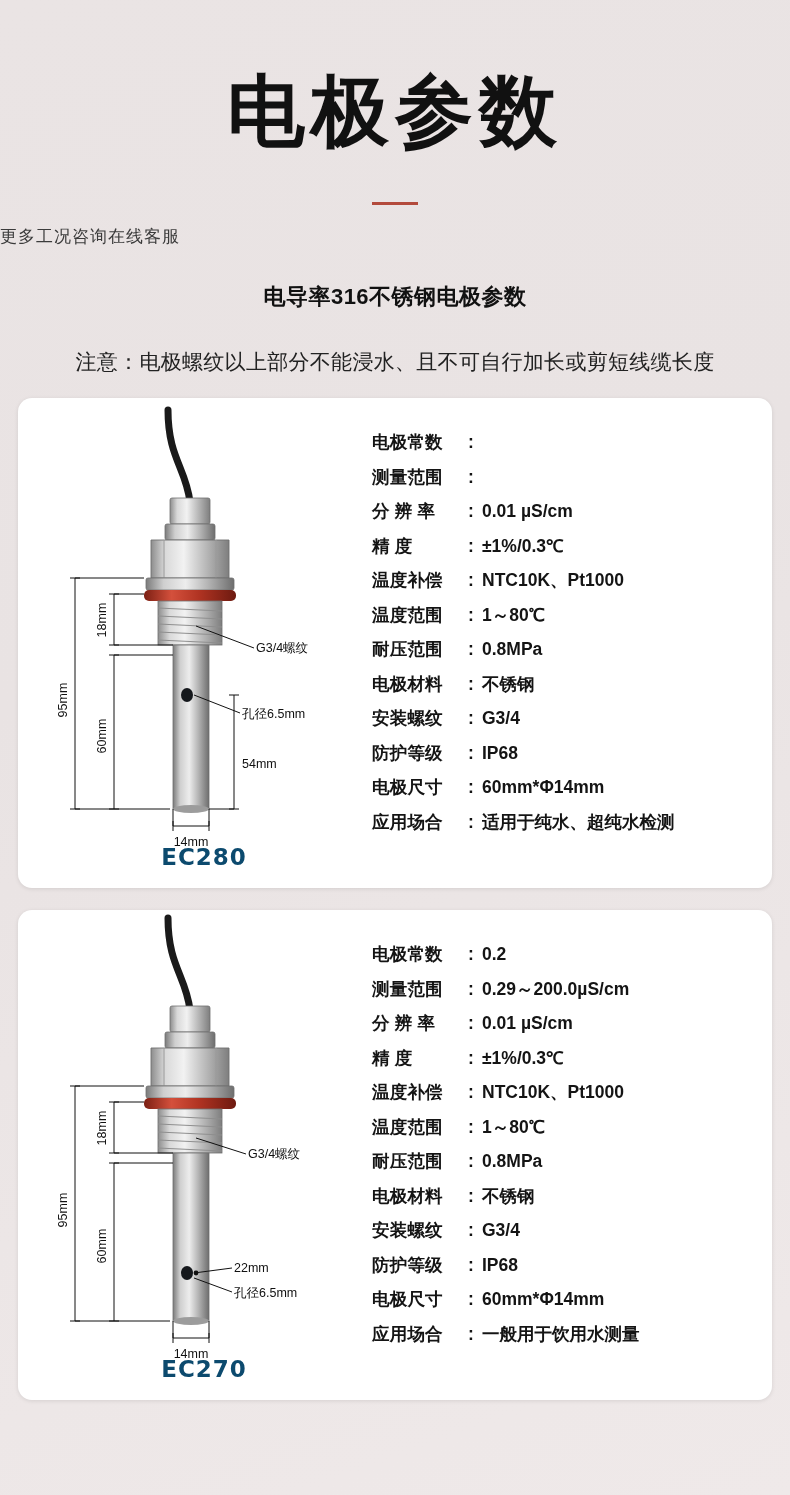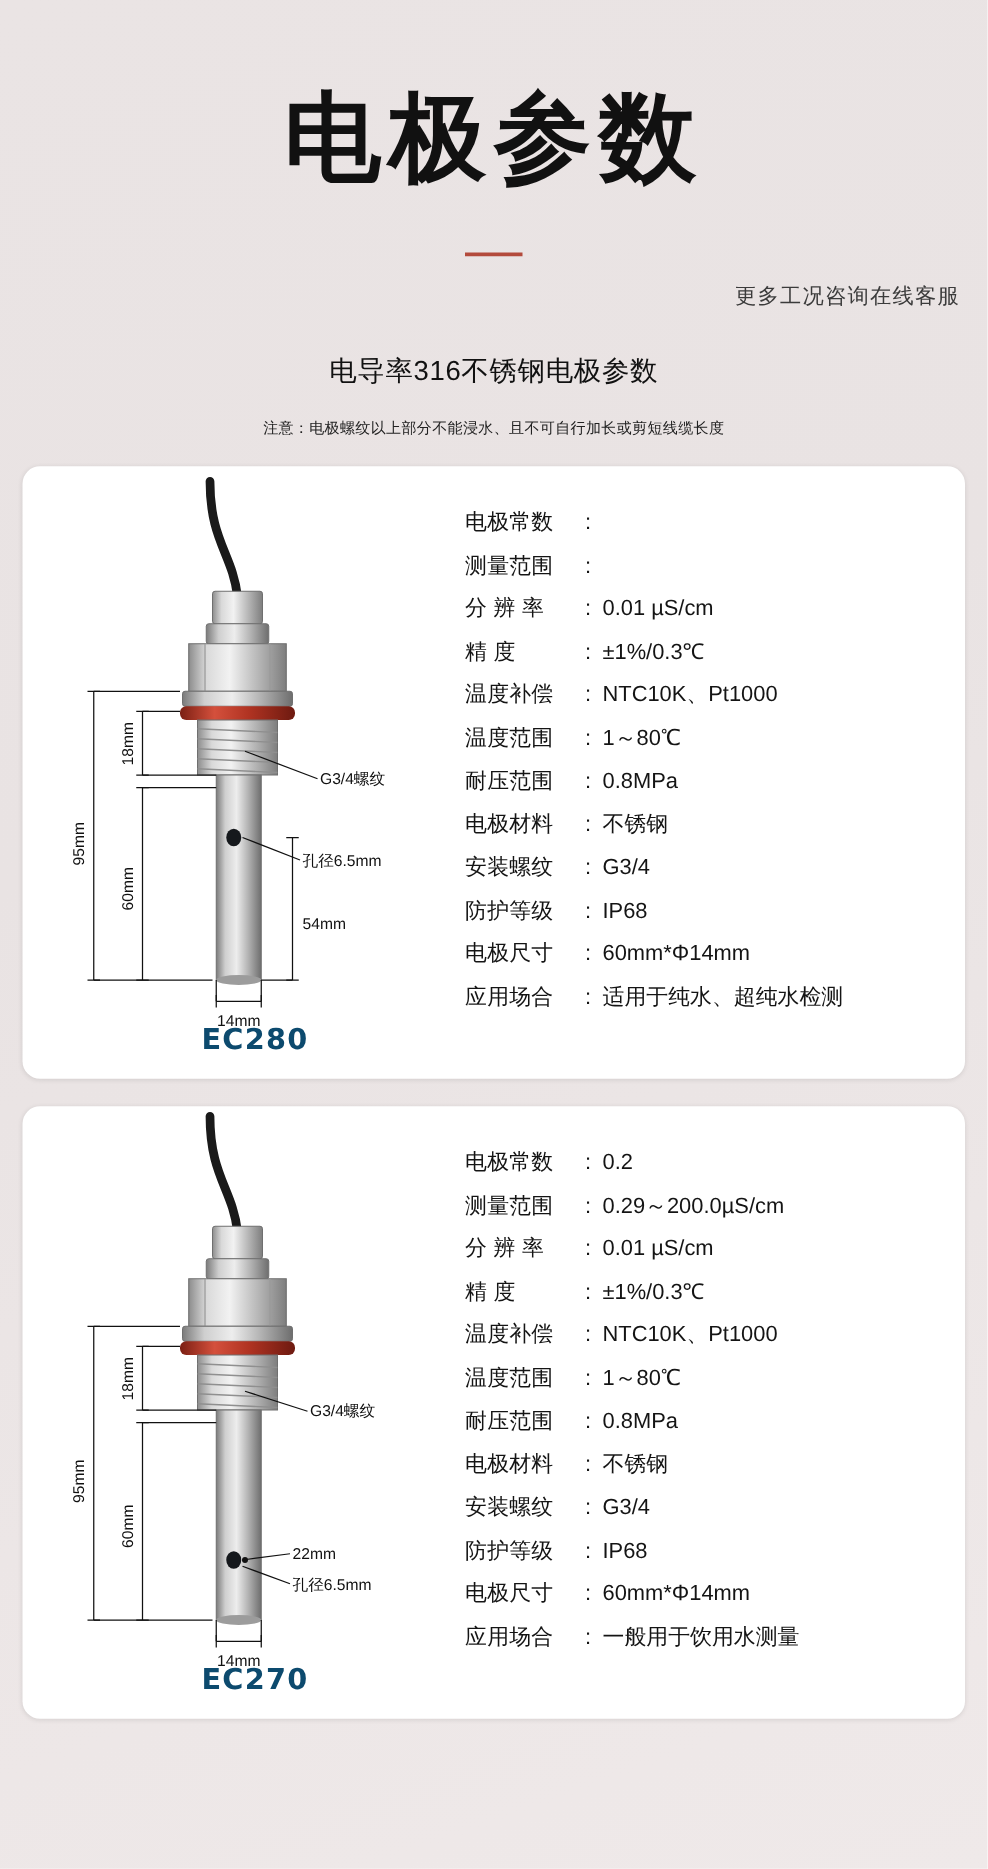--- a/index.html
+++ b/index.html
@@ -32,39 +32,38 @@
     line-height: 1;
     font-family: "DejaVu Sans", "Liberation Sans", sans-serif;
   }
   .title-rule {
     width: 46px;
     height: 3px;
     background: #b34a3c;
     margin: 52px auto 0 auto;
   }
   .subtitle {
-    text-align: right;
     font-size: 17px;
     color: #3b3b3b;
     padding-right: 22px;
     margin-top: 20px;
     letter-spacing: 1px;
   }
   .section-title {
     text-align: center;
     font-size: 22px;
-    font-weight: normal;
+    font-weight: bold;
     margin-top: 34px;
     color: #111;
     letter-spacing: 0.5px;
   }
   .notice {
     text-align: center;
-    font-size: 12px;
-    margin-top: 22px;
+    font-size: 21px;
+    margin-top: 36px;
     color: #222;
     letter-spacing: 0.3px;
   }
   .card {
     position: relative;
     margin: 22px 18px 0 18px;
     background: #fff;
     border-radius: 14px;
     box-shadow: 0 1px 4px rgba(0,0,0,0.10);
     height: 490px;
@@ -77,20 +76,21 @@
   }
   .figure {
     width: 340px;
     position: relative;
     flex: none;
   }
   .spec {
     flex: 1;
     padding: 36px 10px 0 14px;
     box-sizing: border-box;
+    font-weight: bold;
   }
   .spec-row {
     display: flex;
     align-items: baseline;
     font-size: 17.5px;
     line-height: 1;
     margin-bottom: 17px;
     color: #141414;
   }
   .spec-label {

